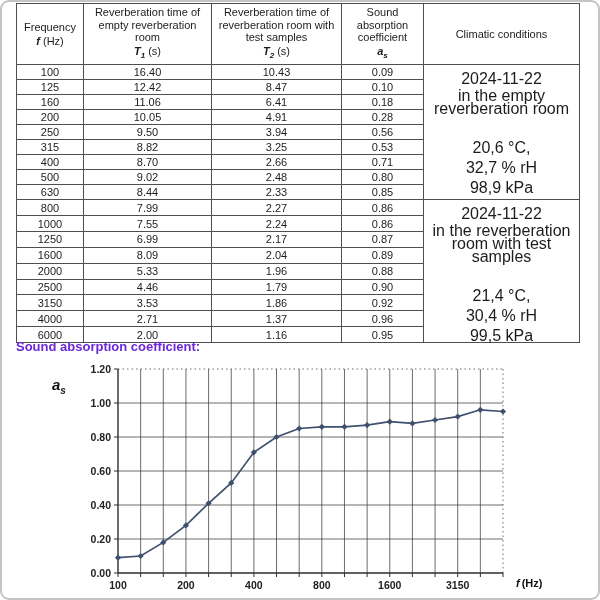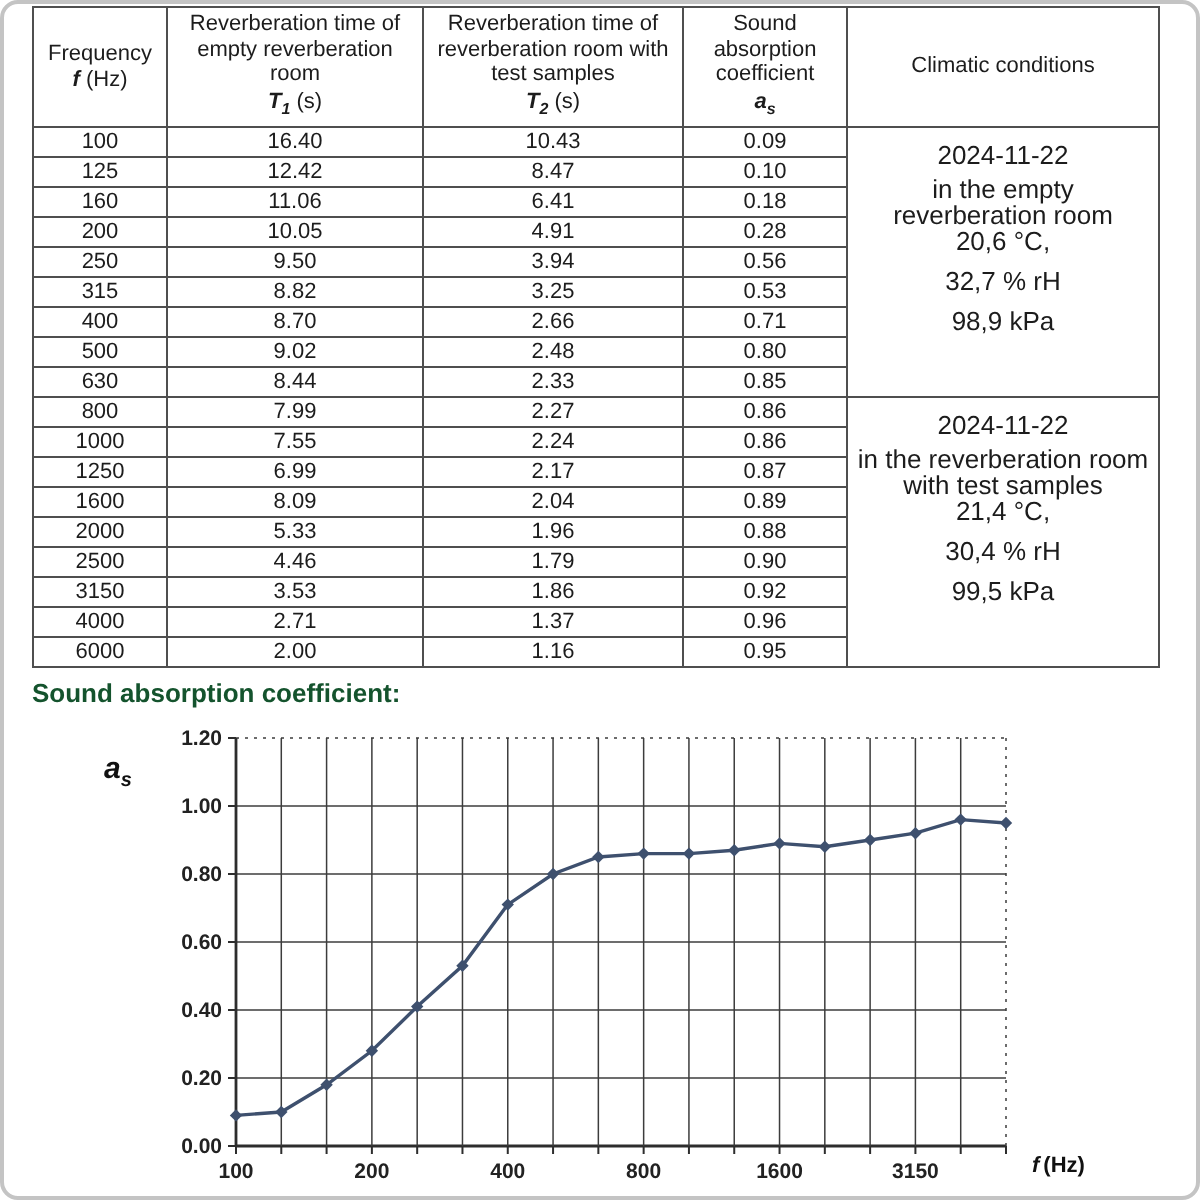--- a/index.html
+++ b/index.html
@@ -19,30 +19,30 @@
   table.results th{
     font-size:11px;font-weight:400;line-height:12.5px;vertical-align:middle;padding:2px 3px;
   }
   col.c-freq{width:67px} col.c-t1{width:128px} col.c-t2{width:130px}
   col.c-alpha{width:82px} col.c-clim{width:156px}
   thead tr{height:57px}
   tbody td{font-size:11px;height:14px;line-height:14px;padding:0 2px;vertical-align:middle}
   .sym{font-weight:bold;font-style:italic}
   .sym sub{font-size:8px;font-style:italic}
   .symline{margin-top:1px}
-  td.climatic-cell{vertical-align:top;font-size:13px;line-height:13px;padding:5px 4px 0 4px}
+  td.climatic-cell{vertical-align:top;font-size:16px;line-height:13px;padding:5px 4px 0 4px}
   .clim-date{margin-top:2px}
   .clim-loc{margin-top:4px}
-  .clim-temp{}
+  .clim-temp{margin-top:26px}
   .clim-rh{margin-top:7px}
   .clim-press{margin-top:7px}
 
   
   .section-heading{
-    position:absolute;left:16px;top:339px;font-size:13px;font-weight:bold;color:#14532d;text-align:center;
+    position:absolute;left:16px;top:339px;font-size:13px;font-weight:bold;color:#6d28d9;text-align:center;
   }
 
   
   .chart-wrap{position:absolute;left:0;top:356px;width:600px;height:244px}
   .chart-wrap svg{position:absolute;left:0;top:0}
   .ylabel{
     position:absolute;left:52px;top:20px;font-size:15px;font-weight:bold;font-style:italic;color:#111;
   }
   .ylabel sub{font-size:10px}
   .xlabel{

